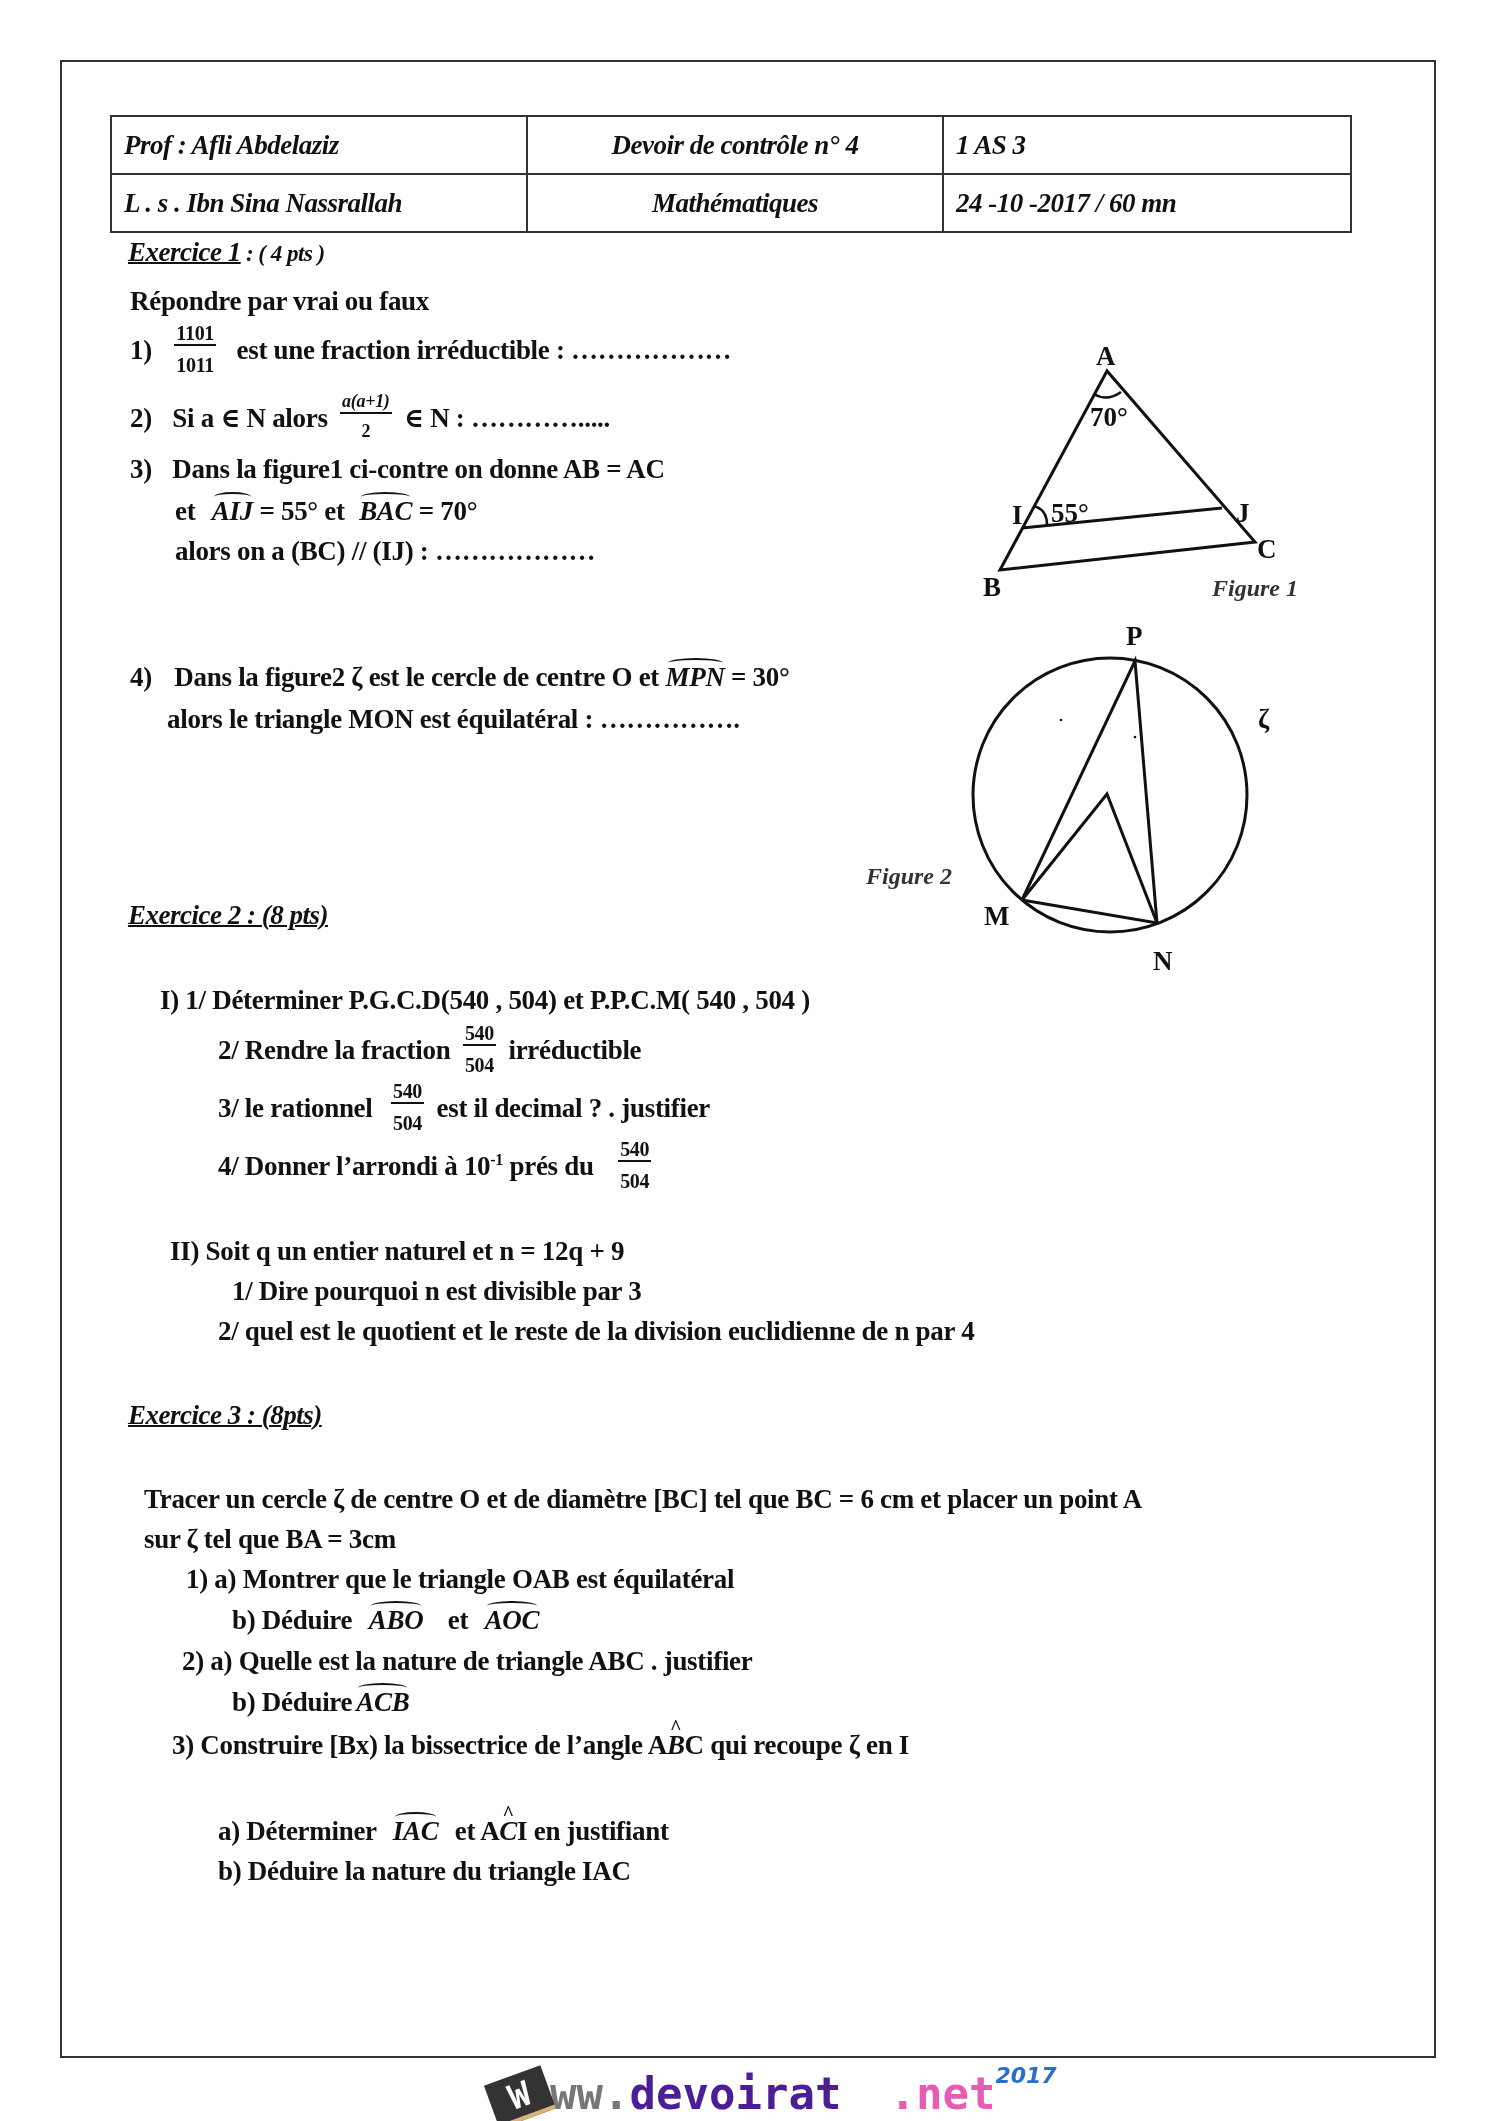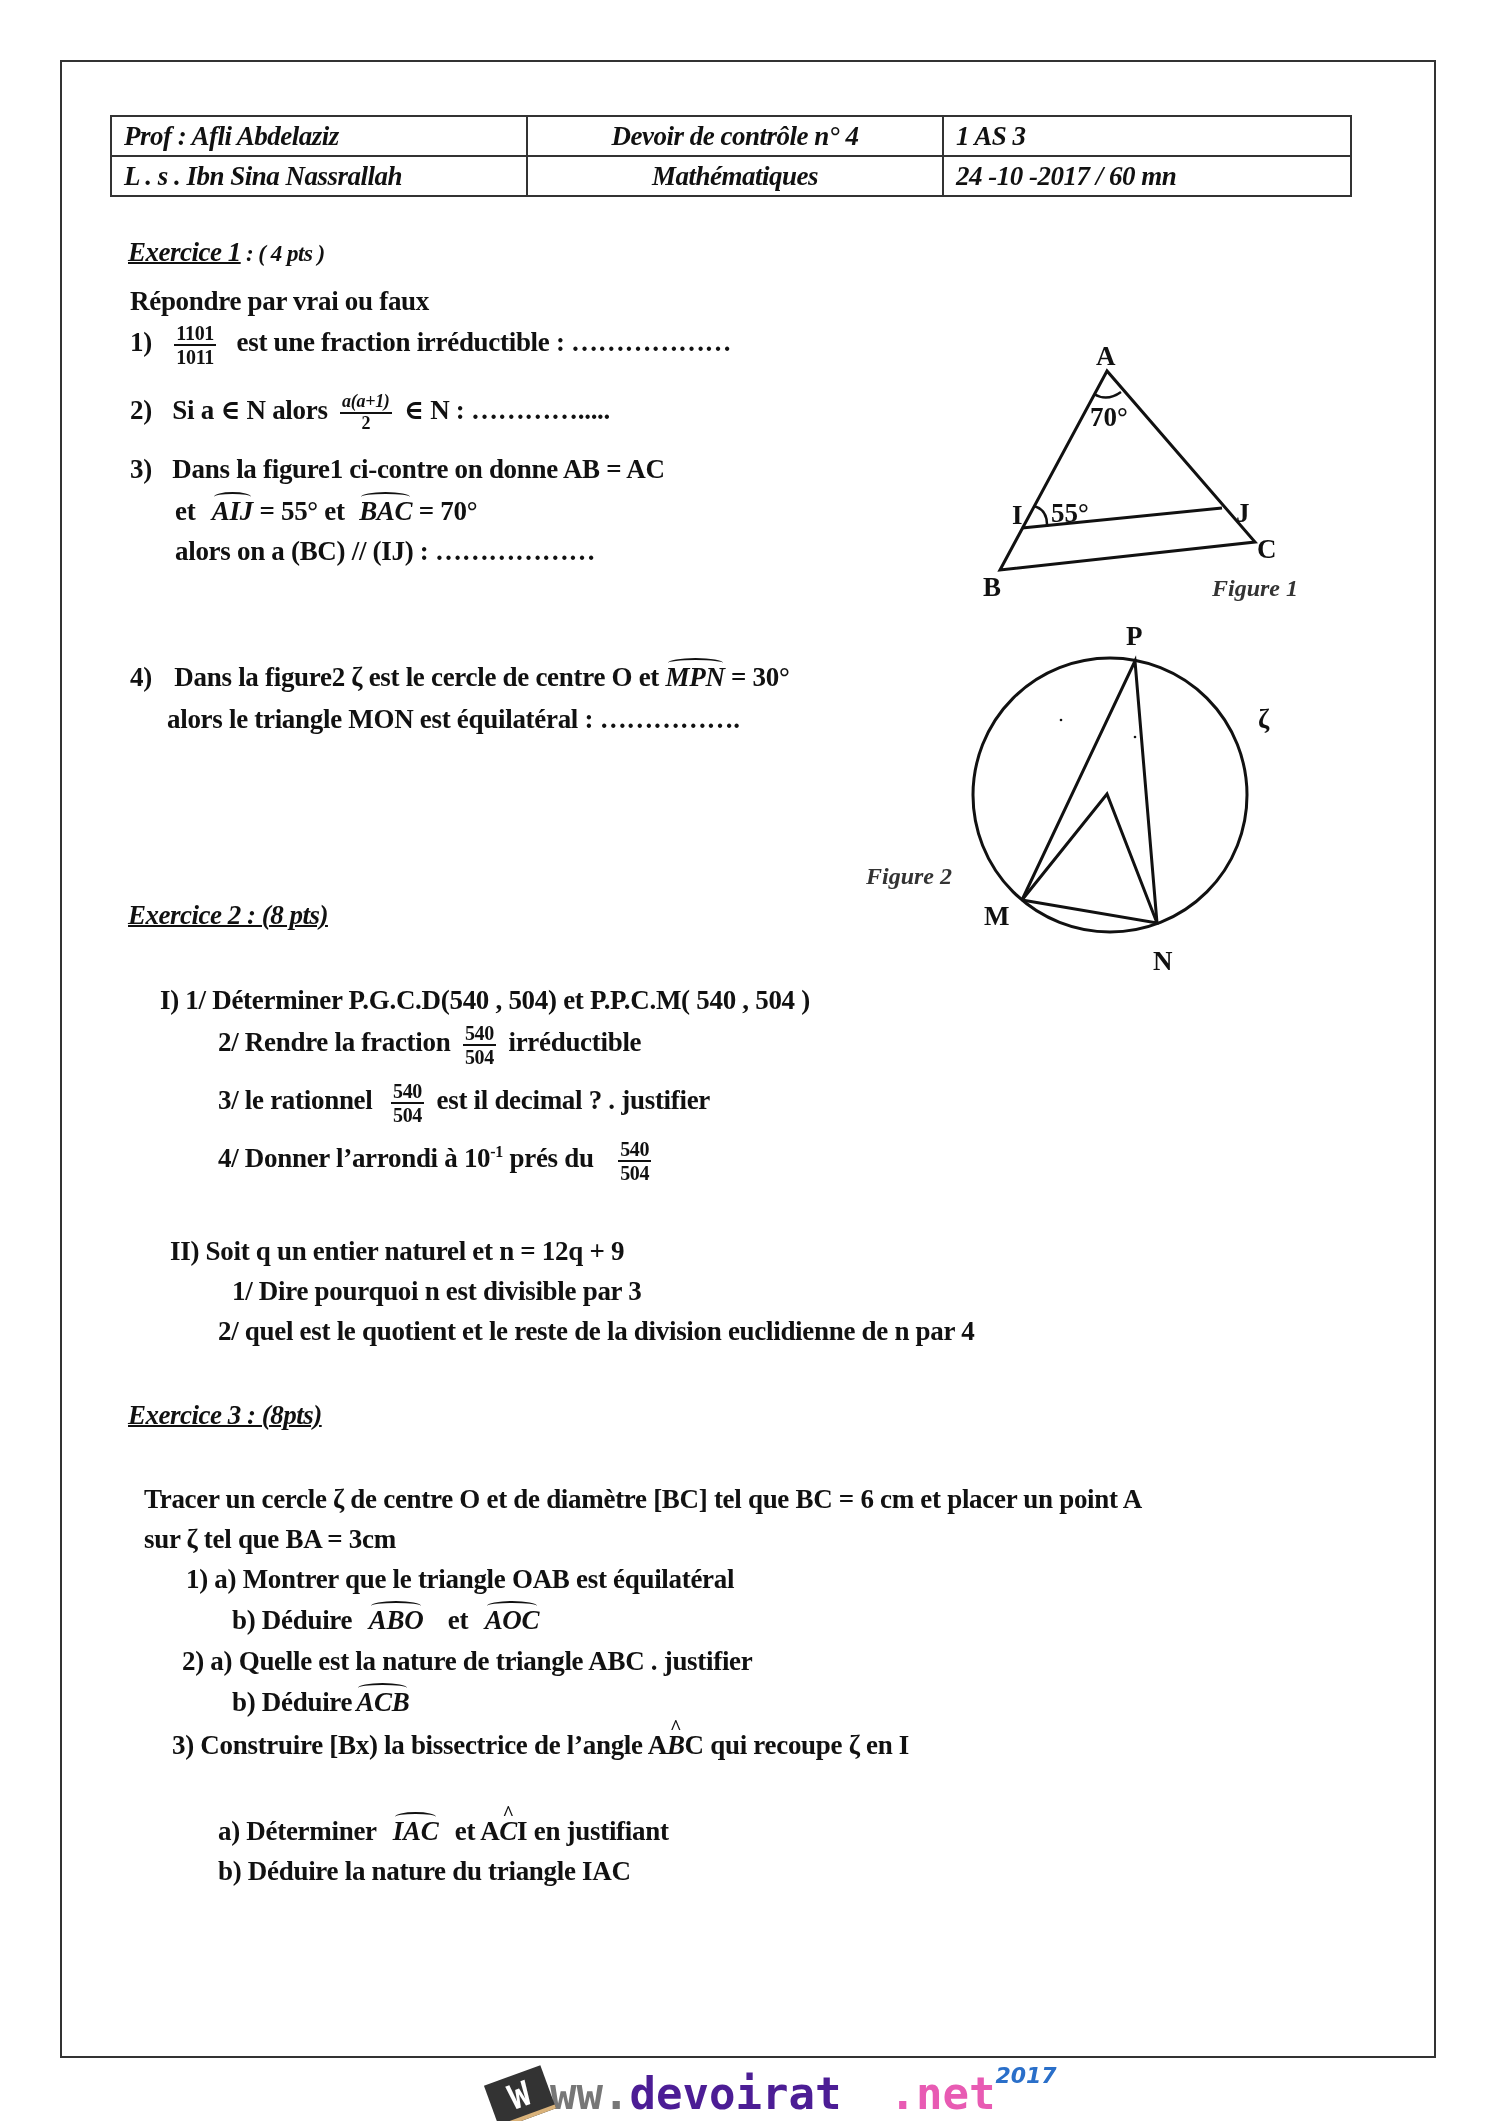--- a/index.html
+++ b/index.html
@@ -1,33 +1,33 @@
 <!DOCTYPE html>
 <html><head>
 <meta charset="utf-8">
 <style>
   html, body { margin: 0; padding: 0; background: #ffffff; }
   body { width: 1500px; height: 2121px; position: relative; overflow: hidden;
          font-family: "Liberation Serif", "DejaVu Serif", serif; color: #111; }
   .frame { position: absolute; left: 60px; top: 60px; width: 1376px; height: 1998px;
            border: 2px solid #333; box-sizing: border-box; }
   .hdr { position: absolute; left: 110px; top: 115px; width: 1242px; border-collapse: collapse; }
-  .hdr td { border: 2px solid #333; height: 38px; padding: 0 12px; font-style: italic;
+  .hdr td { border: 2px solid #333; height: 38px; padding: 9px 12px; font-style: italic;
             font-weight: bold; font-size: 27px; letter-spacing: -0.5px; vertical-align: middle; }
   .hdr td.c2 { text-align: center; }
   .hdr td:nth-child(1) { width: 390px; }
   .hdr td:nth-child(2) { width: 390px; }
   .t { position: absolute; font-weight: bold; font-size: 27px; white-space: nowrap; letter-spacing: -0.3px; }
   .ex { position: absolute; font-style: italic; font-weight: bold; font-size: 27px;
         white-space: nowrap; letter-spacing: -0.5px; }
   .ex u { text-decoration: underline; text-decoration-thickness: 2px; }
   .frac { display: inline-flex; flex-direction: column; align-items: center; vertical-align: middle;
           font-size: 20px; line-height: 1.1; margin: 0 6px; }
   .frac .num { border-bottom: 2px solid #111; padding: 0 2px; }
-  .frac .den { padding: 0 2px; }
+  .frac .den { padding: 8px 2px; }
   .arc { position: relative; display: inline-block; font-style: italic; }
   .arc::before { content: ""; position: absolute; left: 2px; right: 2px; top: -4px; height: 8px;
                  border-top: 2px solid #111; border-radius: 50% 50% 0 0; }
   .hat { position: relative; display: inline-block; font-style: italic; }
   .hat::before { content: "^"; position: absolute; left: 0; right: 0; top: -14px; text-align: center; font-size: 20px; font-style: normal; }
   sup { font-size: 16px; }
   svg.fig { position: absolute; left: 0; top: 0; width: 1500px; height: 2121px; pointer-events: none; }
   .lbl { font-family: "Liberation Serif", serif; font-weight: bold; font-size: 27px; fill: #111; }
   .figcap { font-family: "Liberation Serif", serif; font-style: italic; font-weight: bold; font-size: 24px; fill: #333; }
   .footer { position: absolute; left: 490px; top: 2068px; height: 50px; white-space: nowrap;

